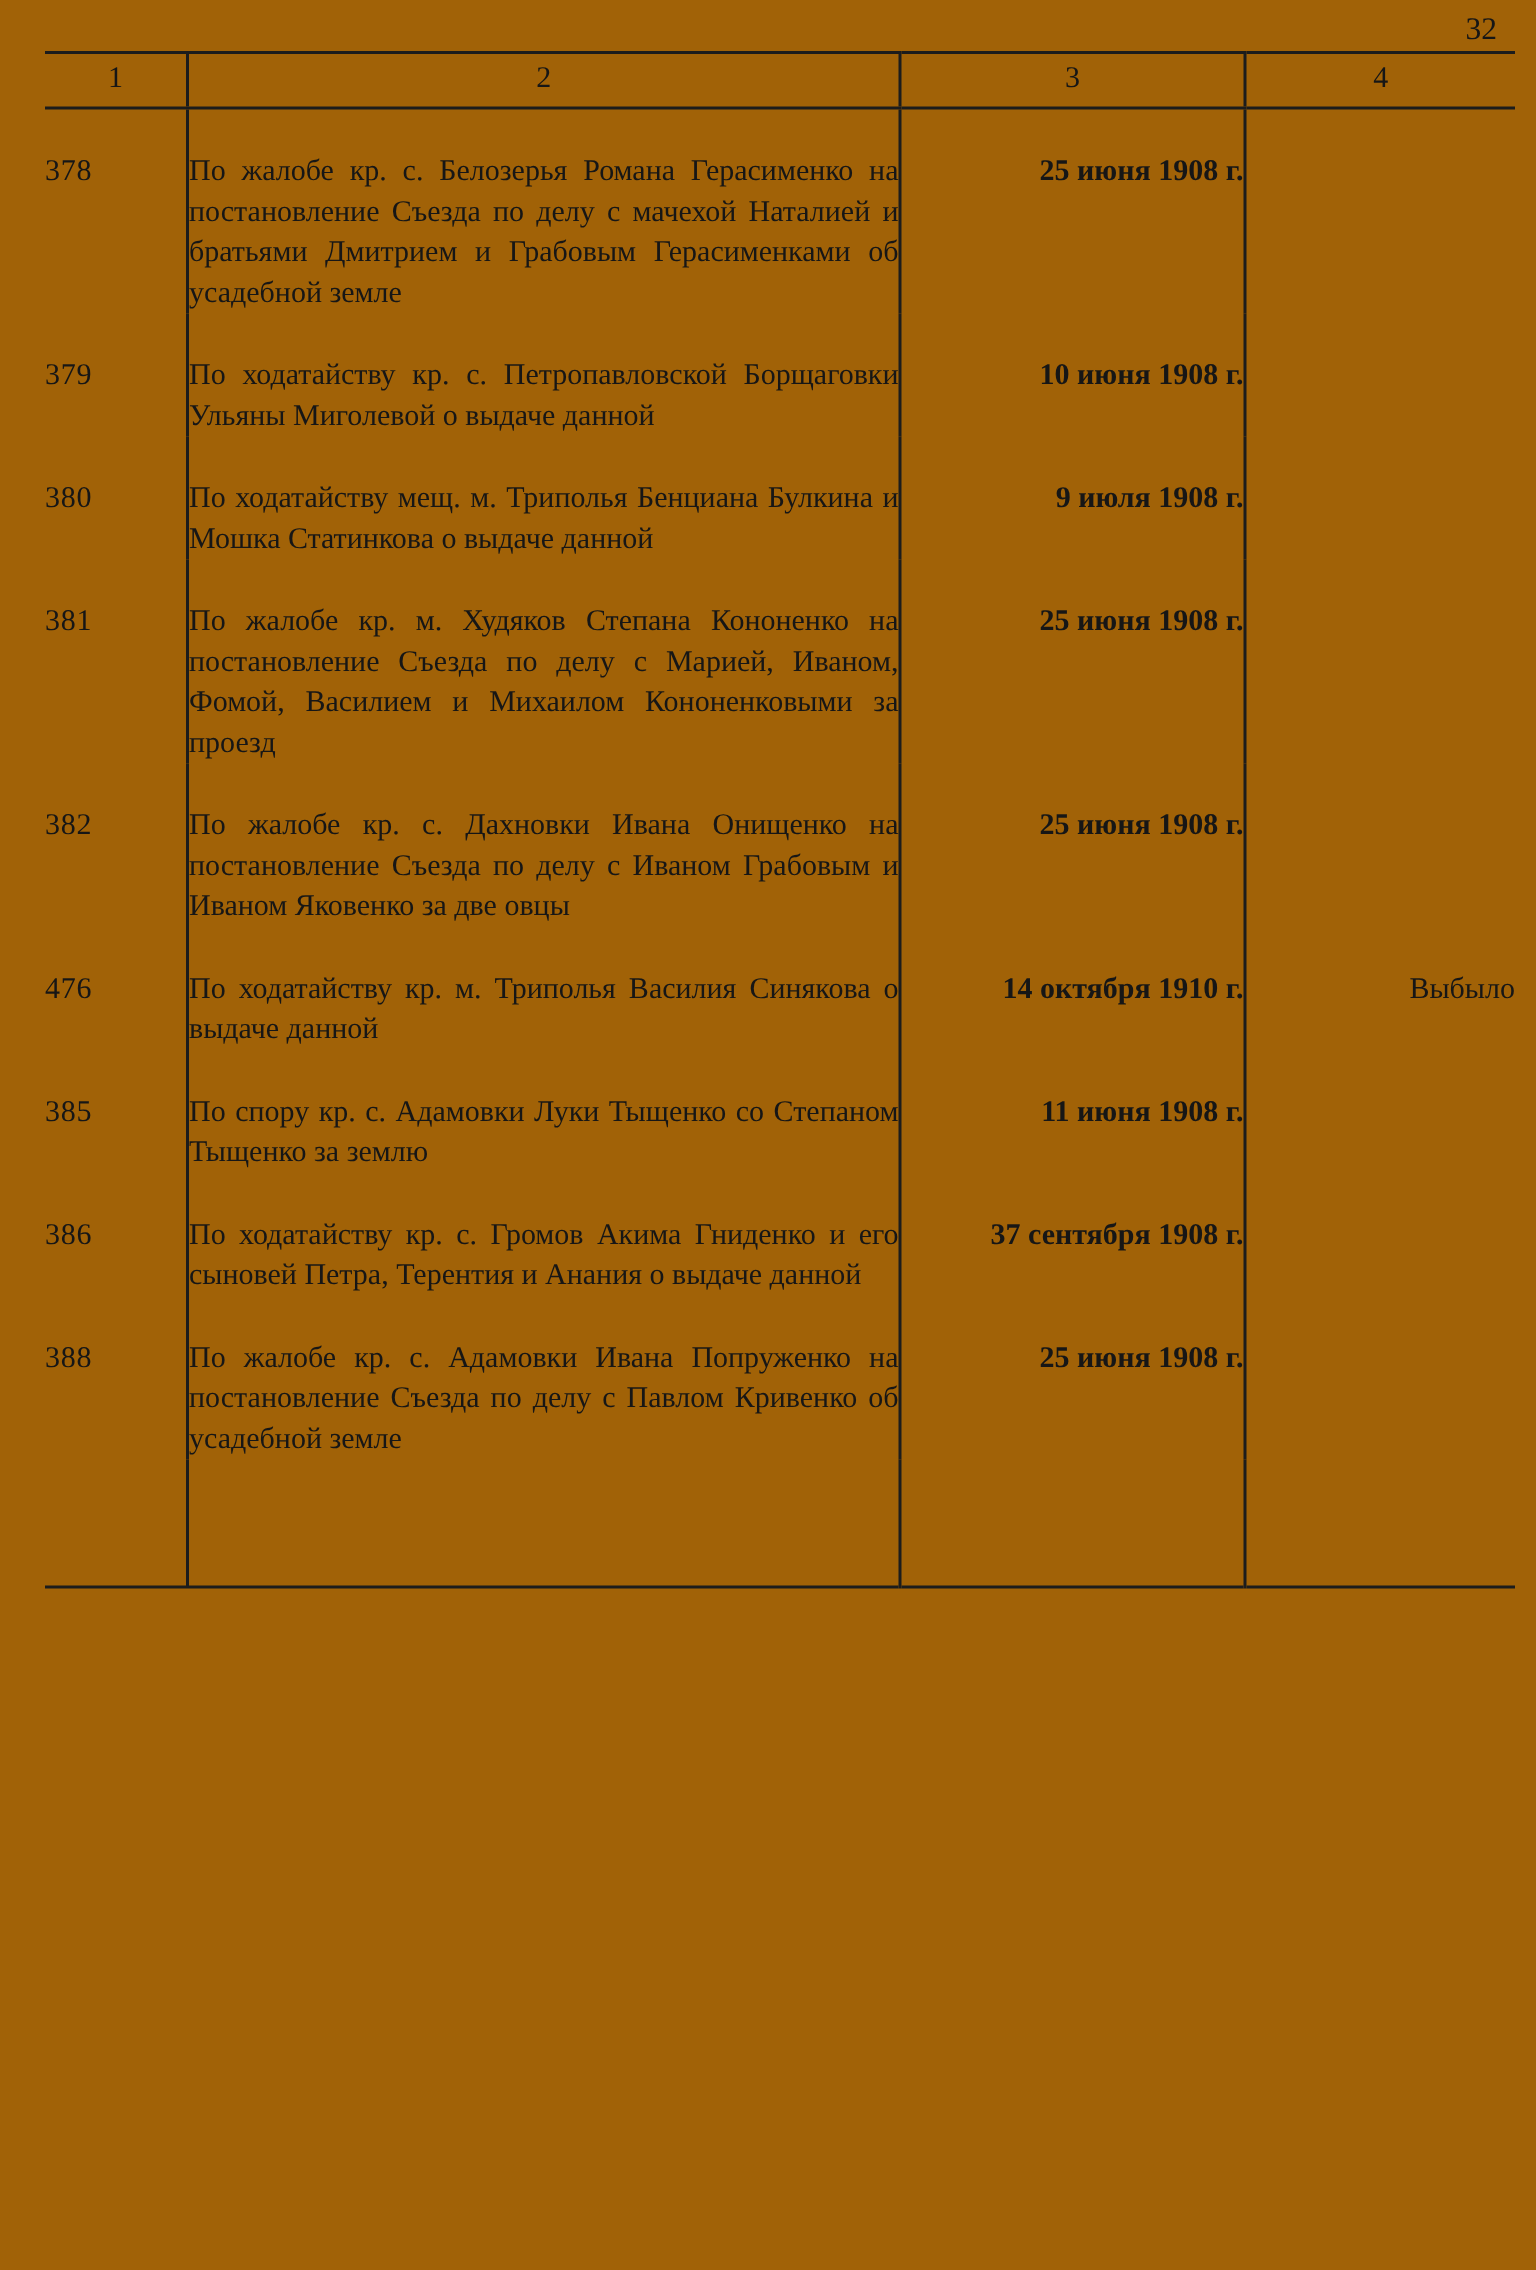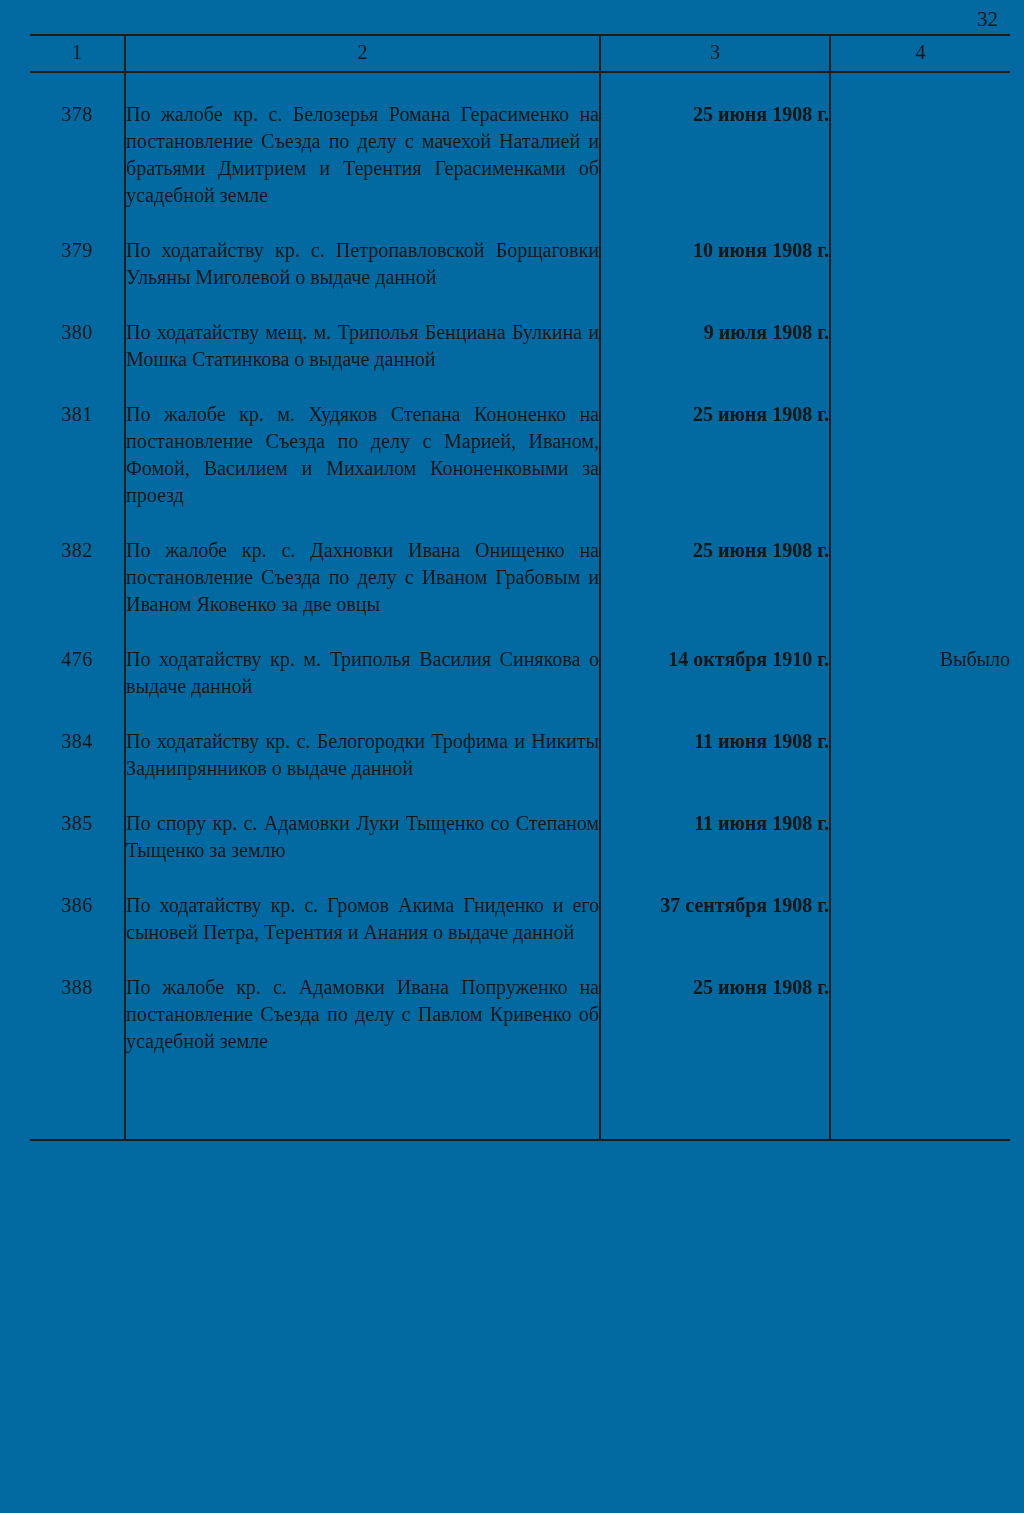--- a/index.html
+++ b/index.html
@@ -11,21 +11,21 @@
     width: 1024px;
     height: 1513px;
     font-family: "Liberation Serif", serif;
     color: #161616;
   }
   .page {
     position: relative;
     width: 1024px;
     height: 1513px;
     box-sizing: border-box;
-    background: #0369a1;
+    background: #a16207;
     padding: 6px 14px 0 30px;
     overflow: hidden;
   }
   .page-number {
     text-align: right;
     font-size: 21px;
     line-height: 26px;
     padding-right: 12px;
     height: 28px;
   }
@@ -52,21 +52,20 @@
   table.doc-table td + td {
     border-left: 2px solid #1c1c1c;
   }
   table.doc-table td {
     vertical-align: top;
     font-size: 20px;
     line-height: 27px;
     padding: 28px 0 0 0;
   }
   td.c1 {
-    text-align: center;
     letter-spacing: 0.5px;
   }
   td.c2 {
     text-align: justify;
     padding-left: 14px;
     padding-right: 12px;
   }
   td.c3 {
     text-align: right;
     font-weight: bold;
@@ -99,21 +98,21 @@
         <th>3</th>
         <th>4</th>
       </tr>
     </thead>
     <tbody id="rows-body">
   <tr>
     <td class="c1">
       <span>378</span>
     </td>
     <td class="c2">
-      <span>По жалобе кр. с. Белозерья Романа Герасименко на постановление Съезда по делу с мачехой Наталией и братьями Дмитрием и Терентия Герасименками об усадебной земле</span>
+      <span>По жалобе кр. с. Белозерья Романа Герасименко на постановление Съезда по делу с мачехой Наталией и братьями Дмитрием и Грабовым Герасименками об усадебной земле</span>
     </td>
     <td class="c3">
       <span>25 июня 1908 г.</span>
     </td>
     <td class="c4">
       <span></span>
     </td>
   </tr>
 
   <tr>
@@ -184,34 +183,20 @@
       <span>По ходатайству кр. м. Триполья Василия Синякова о выдаче данной</span>
     </td>
     <td class="c3">
       <span>14 октября 1910 г.</span>
     </td>
     <td class="c4">
       <span>Выбыло</span>
     </td>
   </tr>
 
-  <tr>
-    <td class="c1">
-      <span>384</span>
-    </td>
-    <td class="c2">
-      <span>По ходатайству кр. с. Белогородки Трофима и Никиты Заднипрянников о выдаче данной</span>
-    </td>
-    <td class="c3">
-      <span>11 июня 1908 г.</span>
-    </td>
-    <td class="c4">
-      <span></span>
-    </td>
-  </tr>
 
   <tr>
     <td class="c1">
       <span>385</span>
     </td>
     <td class="c2">
       <span>По спору кр. с. Адамовки Луки Тыщенко со Степаном Тыщенко за землю</span>
     </td>
     <td class="c3">
       <span>11 июня 1908 г.</span>

